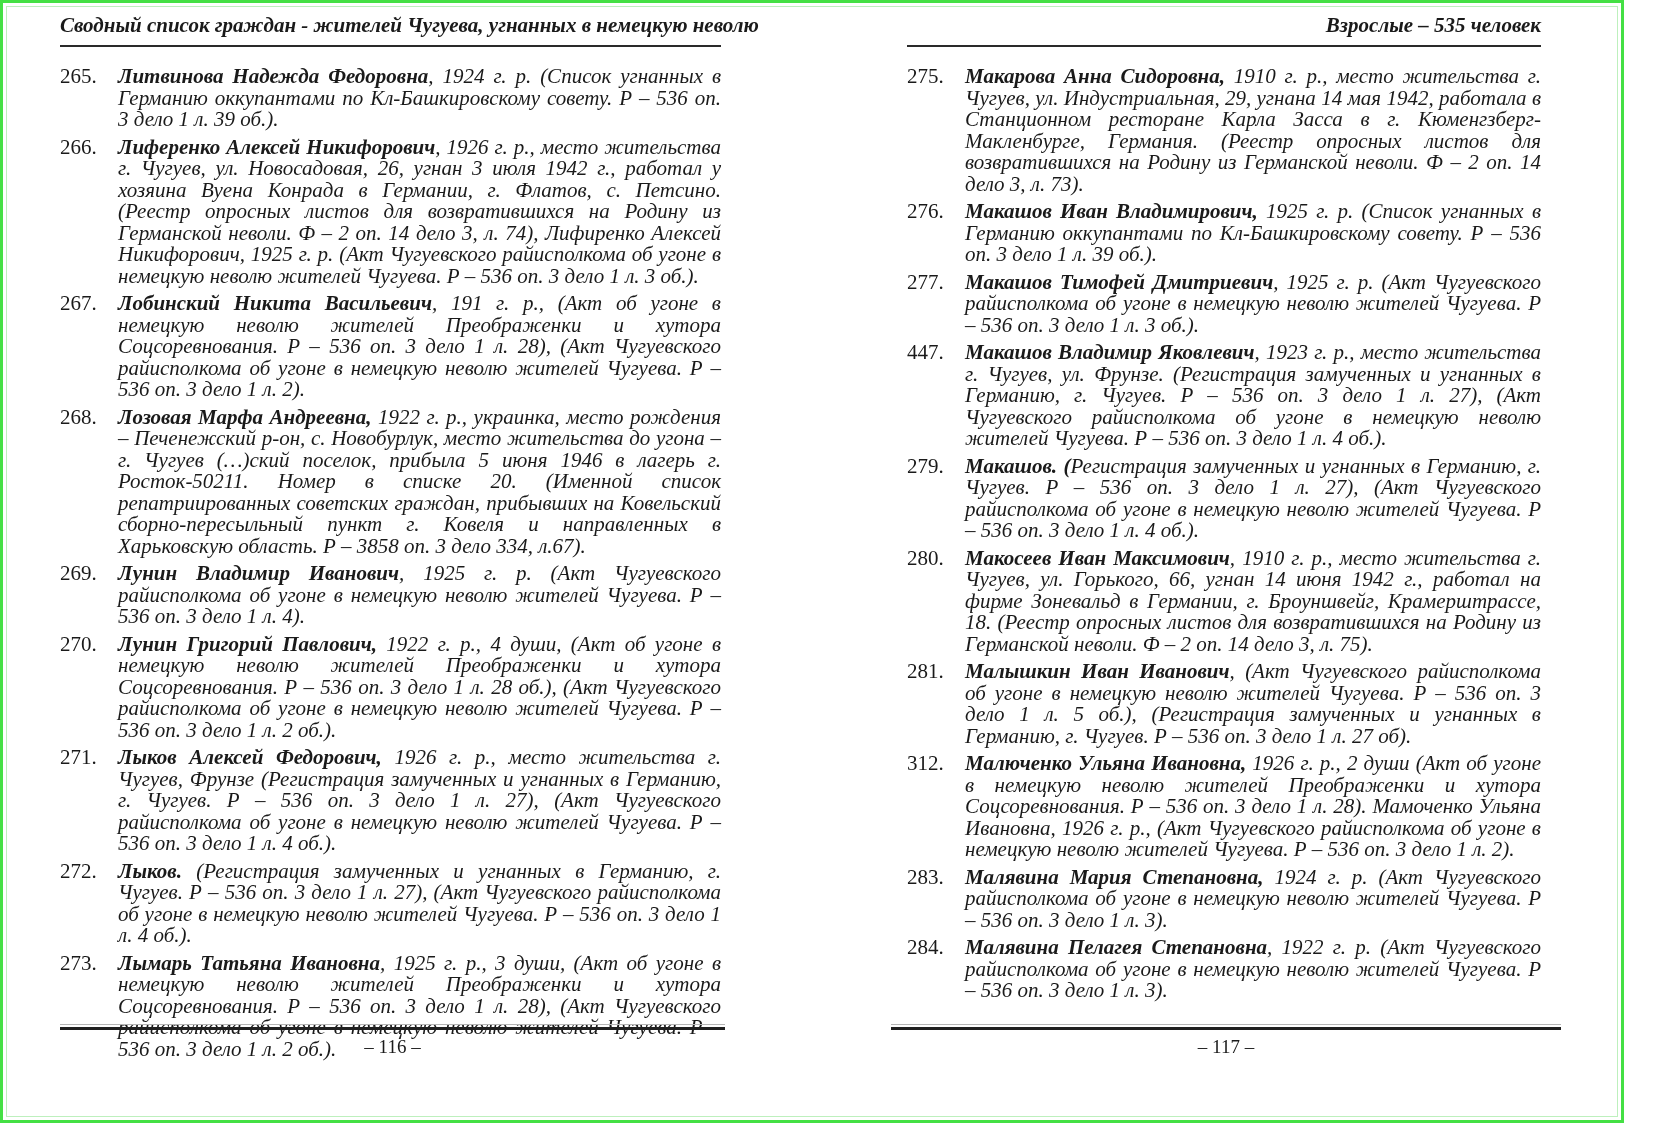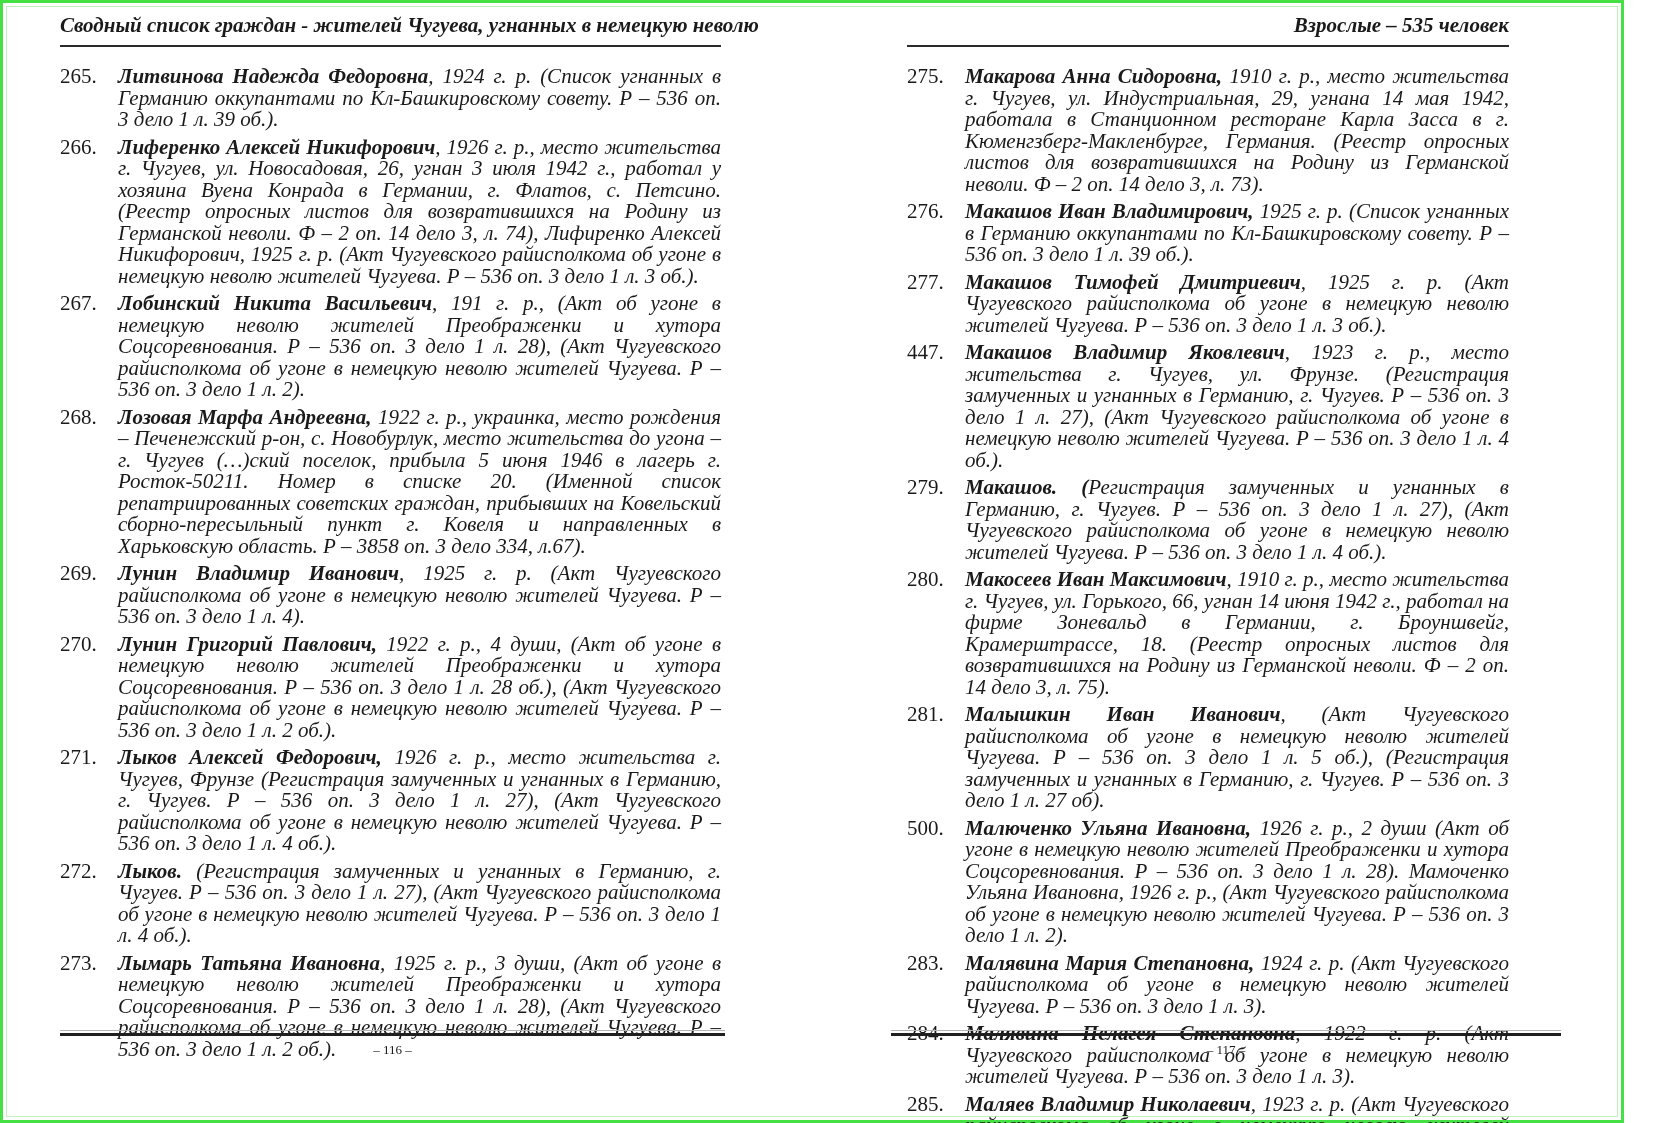--- a/index.html
+++ b/index.html
@@ -17,21 +17,21 @@
     position: absolute; top: 3px; left: 3px; right: 3px; bottom: 3px;
     border: 1px solid #bdf0bd;
     pointer-events: none;
   }
   .page {
     position: relative;
     width: 834px; height: 100%;
     box-sizing: border-box;
   }
   .page-left  { padding: 10px 116px 0 57px; }
-  .page-right { padding: 10px 112px 0 70px; }
+  .page-right { padding: 10px 80px 0 70px; }
   .page-header {
     font-size: 21px;
     font-weight: bold;
     font-style: italic;
     padding-bottom: 7px;
     border-bottom: 2px solid #2a2a2a;
     margin-bottom: 19px;
     white-space: nowrap;
   }
   .page-left  .page-header { text-align: center; }
@@ -53,21 +53,21 @@
   .page-left  .page-footer { left: 57px; right: 112px; }
   .page-right .page-footer { left: 54px; right: 60px; }
   .footer-rule {
     height: 2px;
     border-top: 1px solid #b5b5b5;
     border-bottom: 3px solid #1f1f1f;
     margin-bottom: 6px;
   }
   .footer-page-number {
     text-align: center;
-    font-size: 13px;
+    font-size: 19px;
   }
 </style>
 </head>
 <body>
 
 <div class="spread" style="border-color: rgb(68, 224, 68);">
   <div class="inner-frame" style="border-color: rgb(189, 240, 189);"></div>
 
   <div class="page page-left">
     <div class="page-header">Сводный список граждан - жителей Чугуева, угнанных в немецкую неволю</div>
@@ -156,37 +156,33 @@
     <span class="entry-num">280.</span>
     <span class="entry-body"><span class="entry-name">Макосеев Иван Максимович</span><span>, 1910 г. р., место жительства г. Чугуев, ул. Горького, 66, угнан 14 июня 1942 г., работал на фирме Зоневальд в Германии, г. Броуншвейг, Крамерштрассе, 18. (Реестр опросных листов для возвратившихся на Родину из Германской неволи. Ф – 2 оп. 14 дело 3, л. 75).</span></span>
   </div>
 
   <div class="entry">
     <span class="entry-num">281.</span>
     <span class="entry-body"><span class="entry-name">Малышкин Иван Иванович</span><span>, (Акт Чугуевского райисполкома об угоне в немецкую неволю жителей Чугуева. Р – 536 оп. 3 дело 1 л. 5 об.), (Регистрация замученных и угнанных в Германию, г. Чугуев. Р – 536 оп. 3 дело 1 л. 27 об).</span></span>
   </div>
 
   <div class="entry">
-    <span class="entry-num">500.</span>
+    <span class="entry-num">312.</span>
     <span class="entry-body"><span class="entry-name">Малюченко Ульяна Ивановна,</span><span> 1926 г. р., 2 души (Акт об угоне в немецкую неволю жителей Преображенки и хутора Соцсоревнования. Р – 536 оп. 3 дело 1 л. 28). Мамоченко Ульяна Ивановна, 1926 г. р., (Акт Чугуевского райисполкома об угоне в немецкую неволю жителей Чугуева. Р – 536 оп. 3 дело 1 л. 2).</span></span>
   </div>
 
   <div class="entry">
     <span class="entry-num">283.</span>
     <span class="entry-body"><span class="entry-name">Малявина Мария Степановна,</span><span> 1924 г. р. (Акт Чугуевского райисполкома об угоне в немецкую неволю жителей Чугуева. Р – 536 оп. 3 дело 1 л. 3).</span></span>
   </div>
 
   <div class="entry">
     <span class="entry-num">284.</span>
     <span class="entry-body"><span class="entry-name">Малявина Пелагея Степановна</span><span>, 1922 г. р. (Акт Чугуевского райисполкома об угоне в немецкую неволю жителей Чугуева. Р – 536 оп. 3 дело 1 л. 3).</span></span>
   </div>
 
-  <div class="entry">
-    <span class="entry-num">285.</span>
-    <span class="entry-body"><span class="entry-name">Маляев Владимир Николаевич</span><span>, 1923 г. р. (Акт Чугуевского райисполкома об угоне в немецкую неволю жителей Чугуева. Р – 536 оп. 3 дело 1 л. 2 об.).</span></span>
-  </div>
 </div>
     <div class="page-footer">
       <div class="footer-rule"></div>
       <div class="footer-page-number">– 117 –</div>
     </div>
   </div>
 </div>
 
 </body></html>

